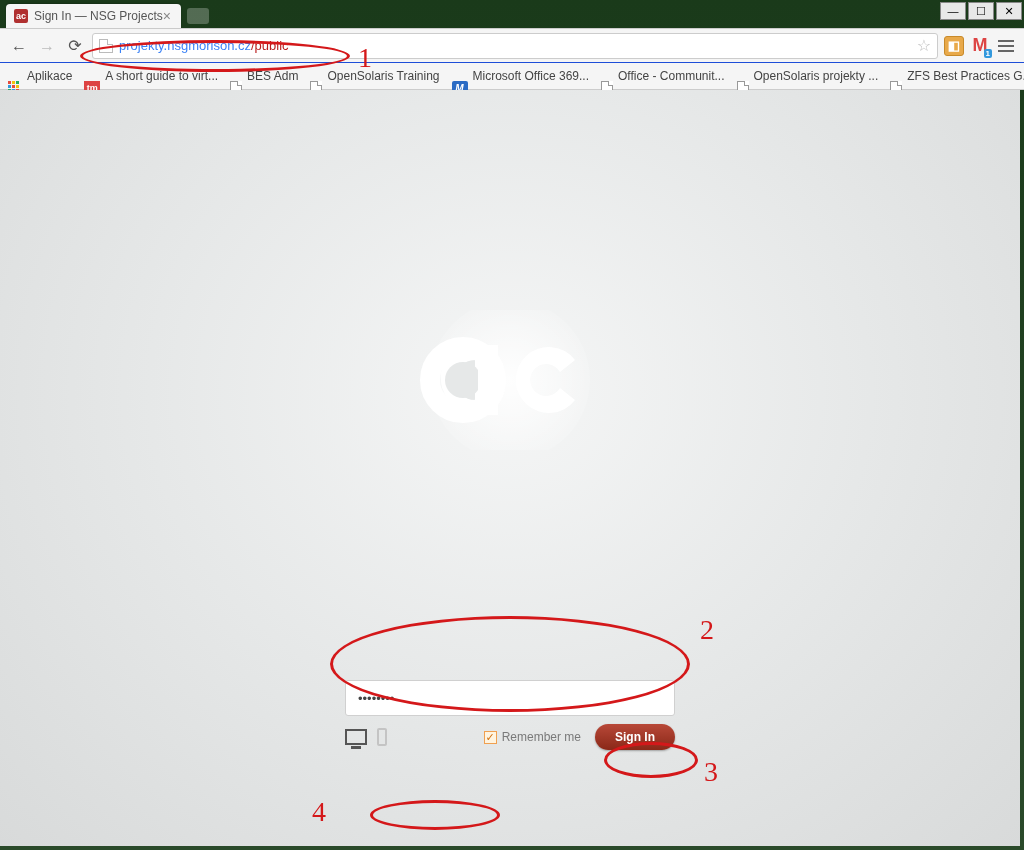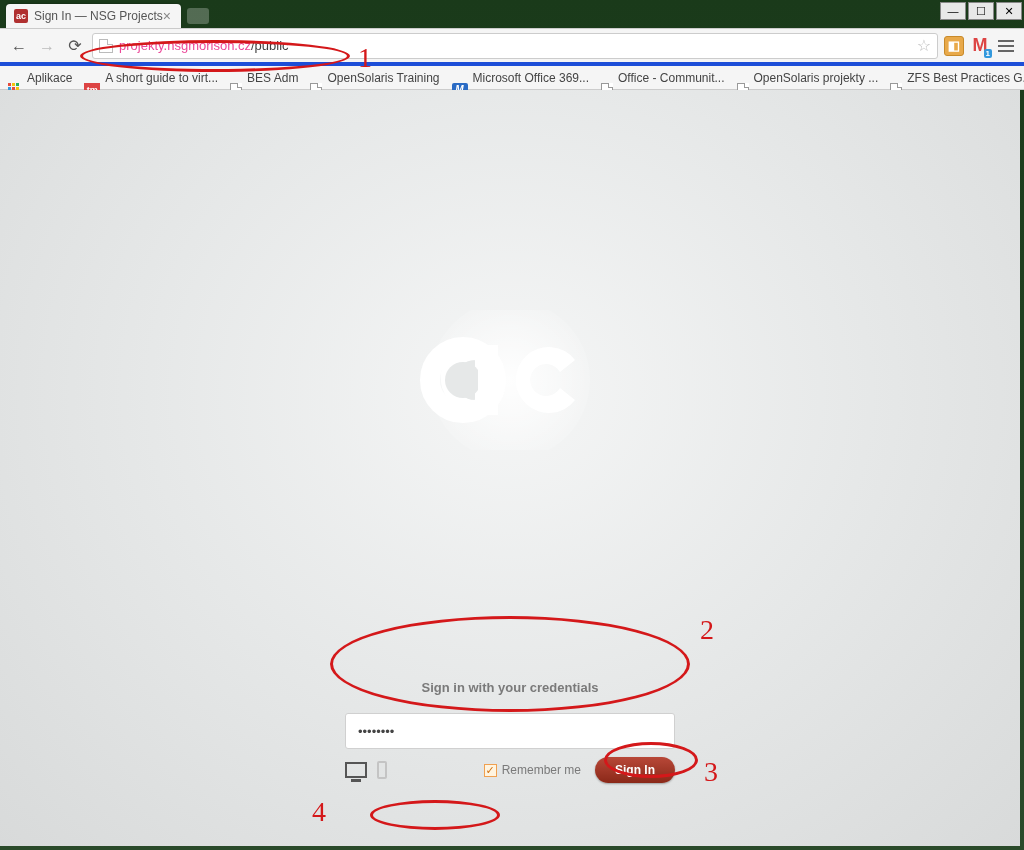--- a/index.html
+++ b/index.html
@@ -110,22 +110,22 @@
   }
   .omnibox .page-icon::after {
     content: '';
     position: absolute;
     top: -1px; right: -1px;
     width: 5px; height: 5px;
     border-left: 1px solid #bbb;
     border-bottom: 1px solid #bbb;
     background: #fff;
   }
-  .url-main { color: #ec4899; }
-  .url-path { color: #404040; }
+  .url-main { color: #3b82f6; }
+  .url-path { color: #b91c1c; }
   .omnibox .star {
     margin-left: auto;
     color: #bbb;
     font-size: 16px;
     cursor: pointer;
   }
   .ext-icon {
     width: 20px; height: 20px;
     border-radius: 3px;
     display: flex; align-items: center; justify-content: center;
@@ -150,21 +150,21 @@
     justify-content: center;
     gap: 3px;
     cursor: pointer;
     padding: 0 2px;
   }
   .menu-icon span { height: 2px; background: #666; }
   
   .bookmarks-bar {
     height: 28px;
     background: #f5f5f5;
-    border-top: 4px solid #1d4ed8;
+    border-top: 1px solid #1d4ed8;
     border-bottom: 1px solid #ccc;
     display: flex;
     align-items: center;
     padding: 0 8px;
     gap: 12px;
     font-size: 12px;
     color: #444;
   }
   .bm-item {
     display: flex; align-items: center;
@@ -403,21 +403,20 @@
       <path d="M 55 50 A 18 18 0 1 0 55 90 L 55 50 Z" fill="#e6e8e8"></path>
       <circle cx="43" cy="70" r="33" fill="none" stroke="#ffffff" stroke-width="20"></circle>
       <circle cx="43" cy="70" r="18" fill="#e6e8e8"></circle>
       <rect x="58" y="35" width="20" height="70" fill="#ffffff"></rect>
 
       <path d="M 155 50 A 33 33 0 1 0 155 90 L 140 78 A 16 16 0 1 1 140 62 Z"></path>
     </g>
   </svg>
 
   <div class="login-form">
-    <div class="login-title">Sign in with your credentials</div>
     <input class="login-input" type="text" value="••••••••" style="">
     <div class="login-row">
       <div class="device-icons">
         <div class="dev-monitor"></div>
         <div class="dev-mobile"></div>
       </div>
       <div class="remember-wrap">
         <span class="remember-check">✓</span>
         <span>Remember me</span>
       </div>

